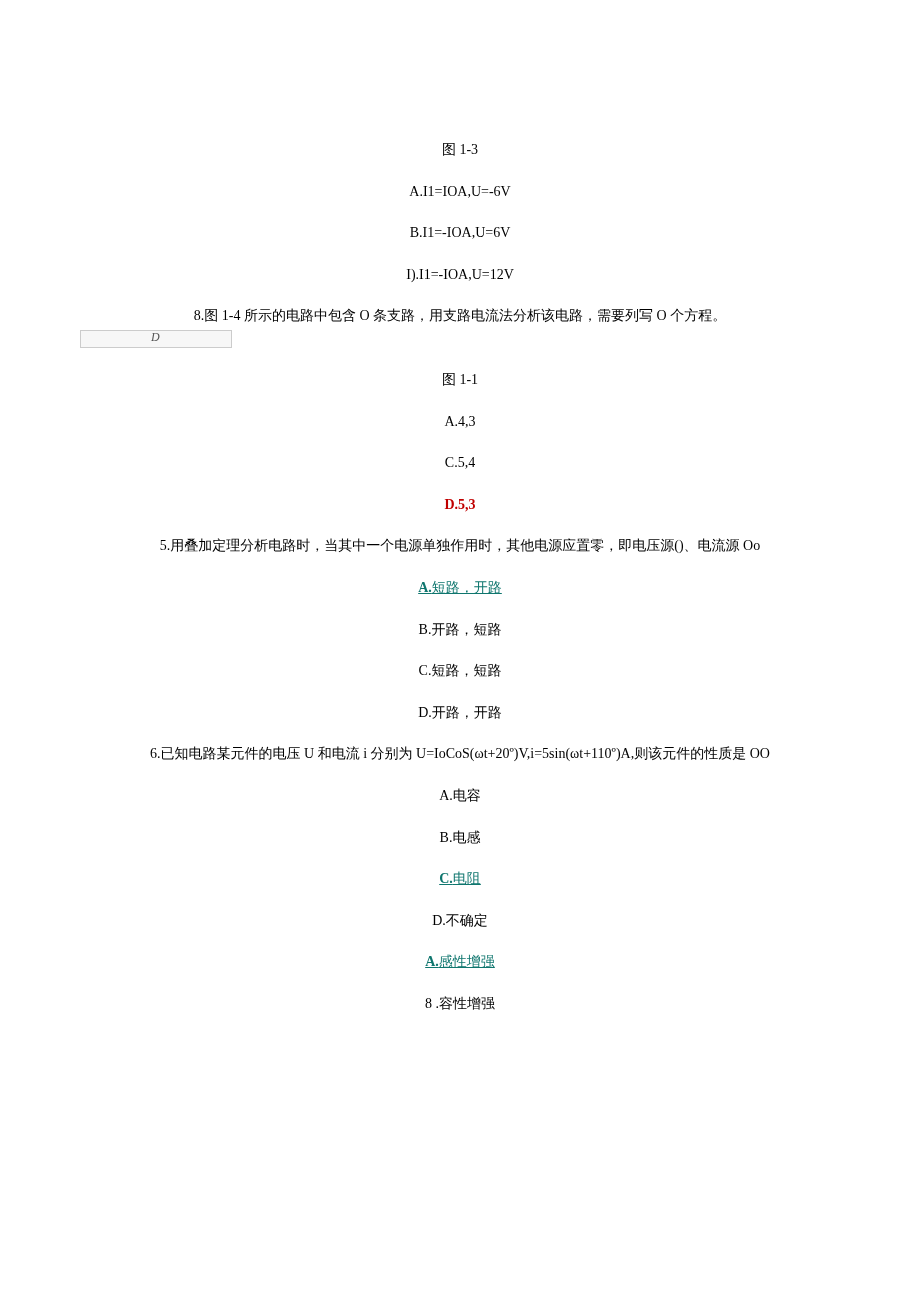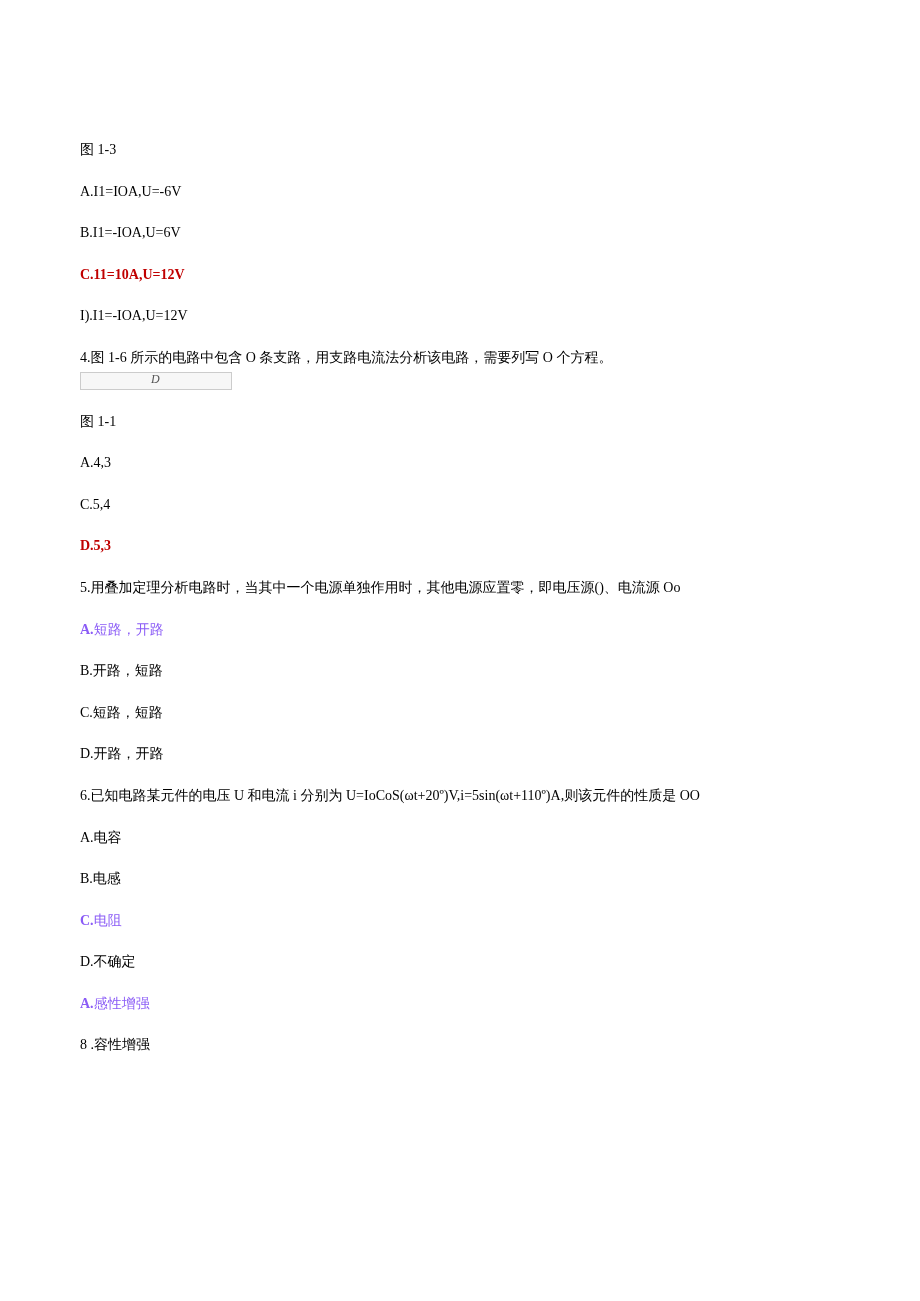--- a/index.html
+++ b/index.html
@@ -6,32 +6,34 @@
     margin: 0;
     padding: 0;
     background: #ffffff;
     font-family: "SimSun", "宋体", serif;
     font-size: 14px;
     color: #000000;
     width: 920px;
   }
   .page {
     padding: 140px 80px 60px 80px;
+    text-align: center;
   }
   .line {
     margin-bottom: 22px;
     line-height: 1.4;
   }
   .answer {
     color: #c00000;
     font-family: "Times New Roman", serif;
     font-weight: bold;
   }
   .answer-mixed {
-    color: #8b5cf6;
+    color: #0f766e;
+    text-decoration: underline;
   }
   .answer-mixed .lat {
     font-family: "Times New Roman", serif;
     font-weight: bold;
   }
   .answer-mixed .cn {
     font-family: "SimSun", "宋体", serif;
     font-weight: normal;
   }
   .fig-placeholder {
@@ -60,26 +62,25 @@
 <body>
 
 <div class="page">
 
   <div class="line">图 1-3</div>
 
   <div class="line">A.I1=IOA,U=-6V</div>
 
   <div class="line">B.I1=-IOA,U=6V</div>
 
-  <div class="line answer">C.11=10A,U=12V</div>
 
   <div class="line">I).I1=-IOA,U=12V</div>
 
   <div class="line">
-    <span>4.图 1-6 所示的电路中包含 O 条支路，用支路电流法分析该电路，需要列写 O 个方程。</span>
+    <span>8.图 1-4 所示的电路中包含 O 条支路，用支路电流法分析该电路，需要列写 O 个方程。</span>
     <div class="fig-placeholder">
       <span class="d-label">D</span>
     </div>
   </div>
 
   <div class="line">图 1-1</div>
 
   <div class="line">A.4,3</div>
 
 

